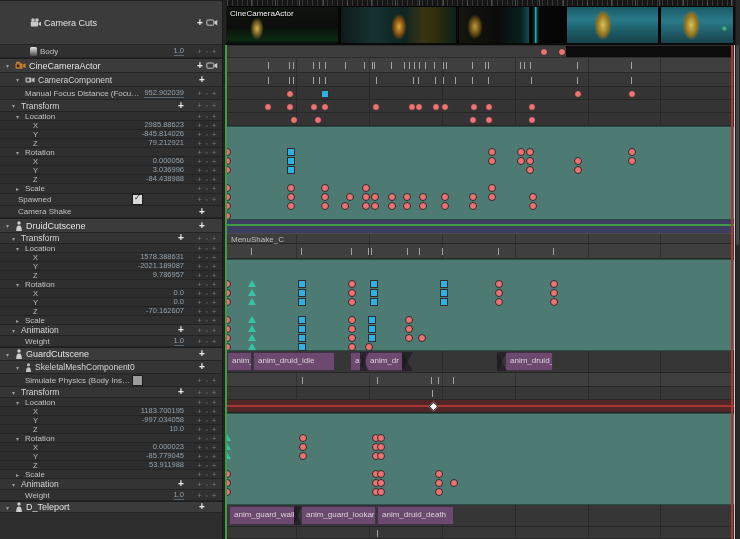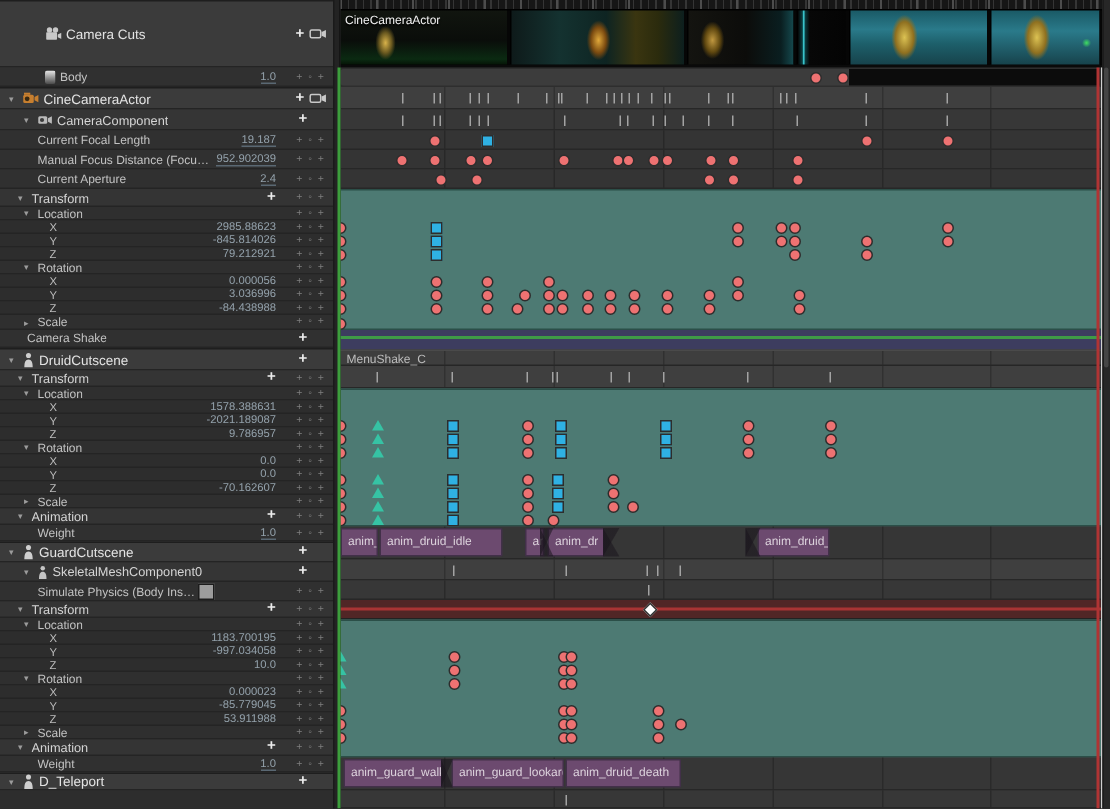--- a/index.html
+++ b/index.html
@@ -136,35 +136,23 @@
           <circle cx="3" cy="4" r="1.4" fill="#3a3a3a"></circle>
           <path d="M7 2.8 L9.6 1.5 V6.5 L7 5.2 Z" fill="#b9b9b9"></path>
         </svg>
       </span>
       <span class="lbl">CameraComponent</span>
       <span class="sp"></span>
       <span class="plusbtn">+</span>
       <span class="padend"></span>
     </div>
     <div class="lrow lrow-prop" style="height: 13px; padding-left: 25px;">
-      <span class="lbl">Current Focal Length</span>
-      <span class="sp"></span>
-      <span class="val">19.187</span>
-      <span class="keynav">+ ◦ +</span>
-    </div>
-    <div class="lrow lrow-prop" style="height: 13px; padding-left: 25px;">
       <span class="lbl">Manual Focus Distance (Focus Settings)</span>
       <span class="sp"></span>
       <span class="val">952.902039</span>
-      <span class="keynav">+ ◦ +</span>
-    </div>
-    <div class="lrow lrow-prop" style="height: 13px; padding-left: 25px;">
-      <span class="lbl">Current Aperture</span>
-      <span class="sp"></span>
-      <span class="val">2.4</span>
       <span class="keynav">+ ◦ +</span>
     </div>
     <div class="lrow lrow-category" style="height: 12px; padding-left: 12px;">
       <span class="arrow">▾</span>
       <span class="lbl">Transform</span>
       <span class="sp"></span>
       <span class="plusbtn">+</span>
       <span class="keynav">+ ◦ +</span>
     </div>
     <div class="lrow lrow-sub" style="height: 9px; padding-left: 16px;">
@@ -212,20 +200,26 @@
     <div class="lrow lrow-axis" style="height: 9px; padding-left: 33px;">
       <span class="lbl">Z</span>
       <span class="sp"></span>
       <span class="val">-84.438988</span>
       <span class="keynav">+ ◦ +</span>
     </div>
     <div class="lrow lrow-sub" style="height: 10px; padding-left: 16px;">
       <span class="arrow">▸</span>
       <span class="lbl">Scale</span>
       <span class="sp"></span>
+      <span class="keynav">+ ◦ +</span>
+    </div>
+    <div class="lrow lrow-bool" style="height: 12px; padding-left: 18px;">
+      <span class="lbl">Spawned</span>
+      <span class="sp"></span>
+      <span class="cb checked"></span>
       <span class="keynav">+ ◦ +</span>
     </div>
     <div class="lrow lrow-simple" style="height: 12px; padding-left: 18px;">
       <span class="lbl">Camera Shake</span>
       <span class="sp"></span>
       <span class="plusbtn">+</span>
       <span class="padend"></span>
     </div>
     <div class="lrow lrow-object" style="height: 15px; padding-left: 6px;">
       <span class="arrow">▾</span>

